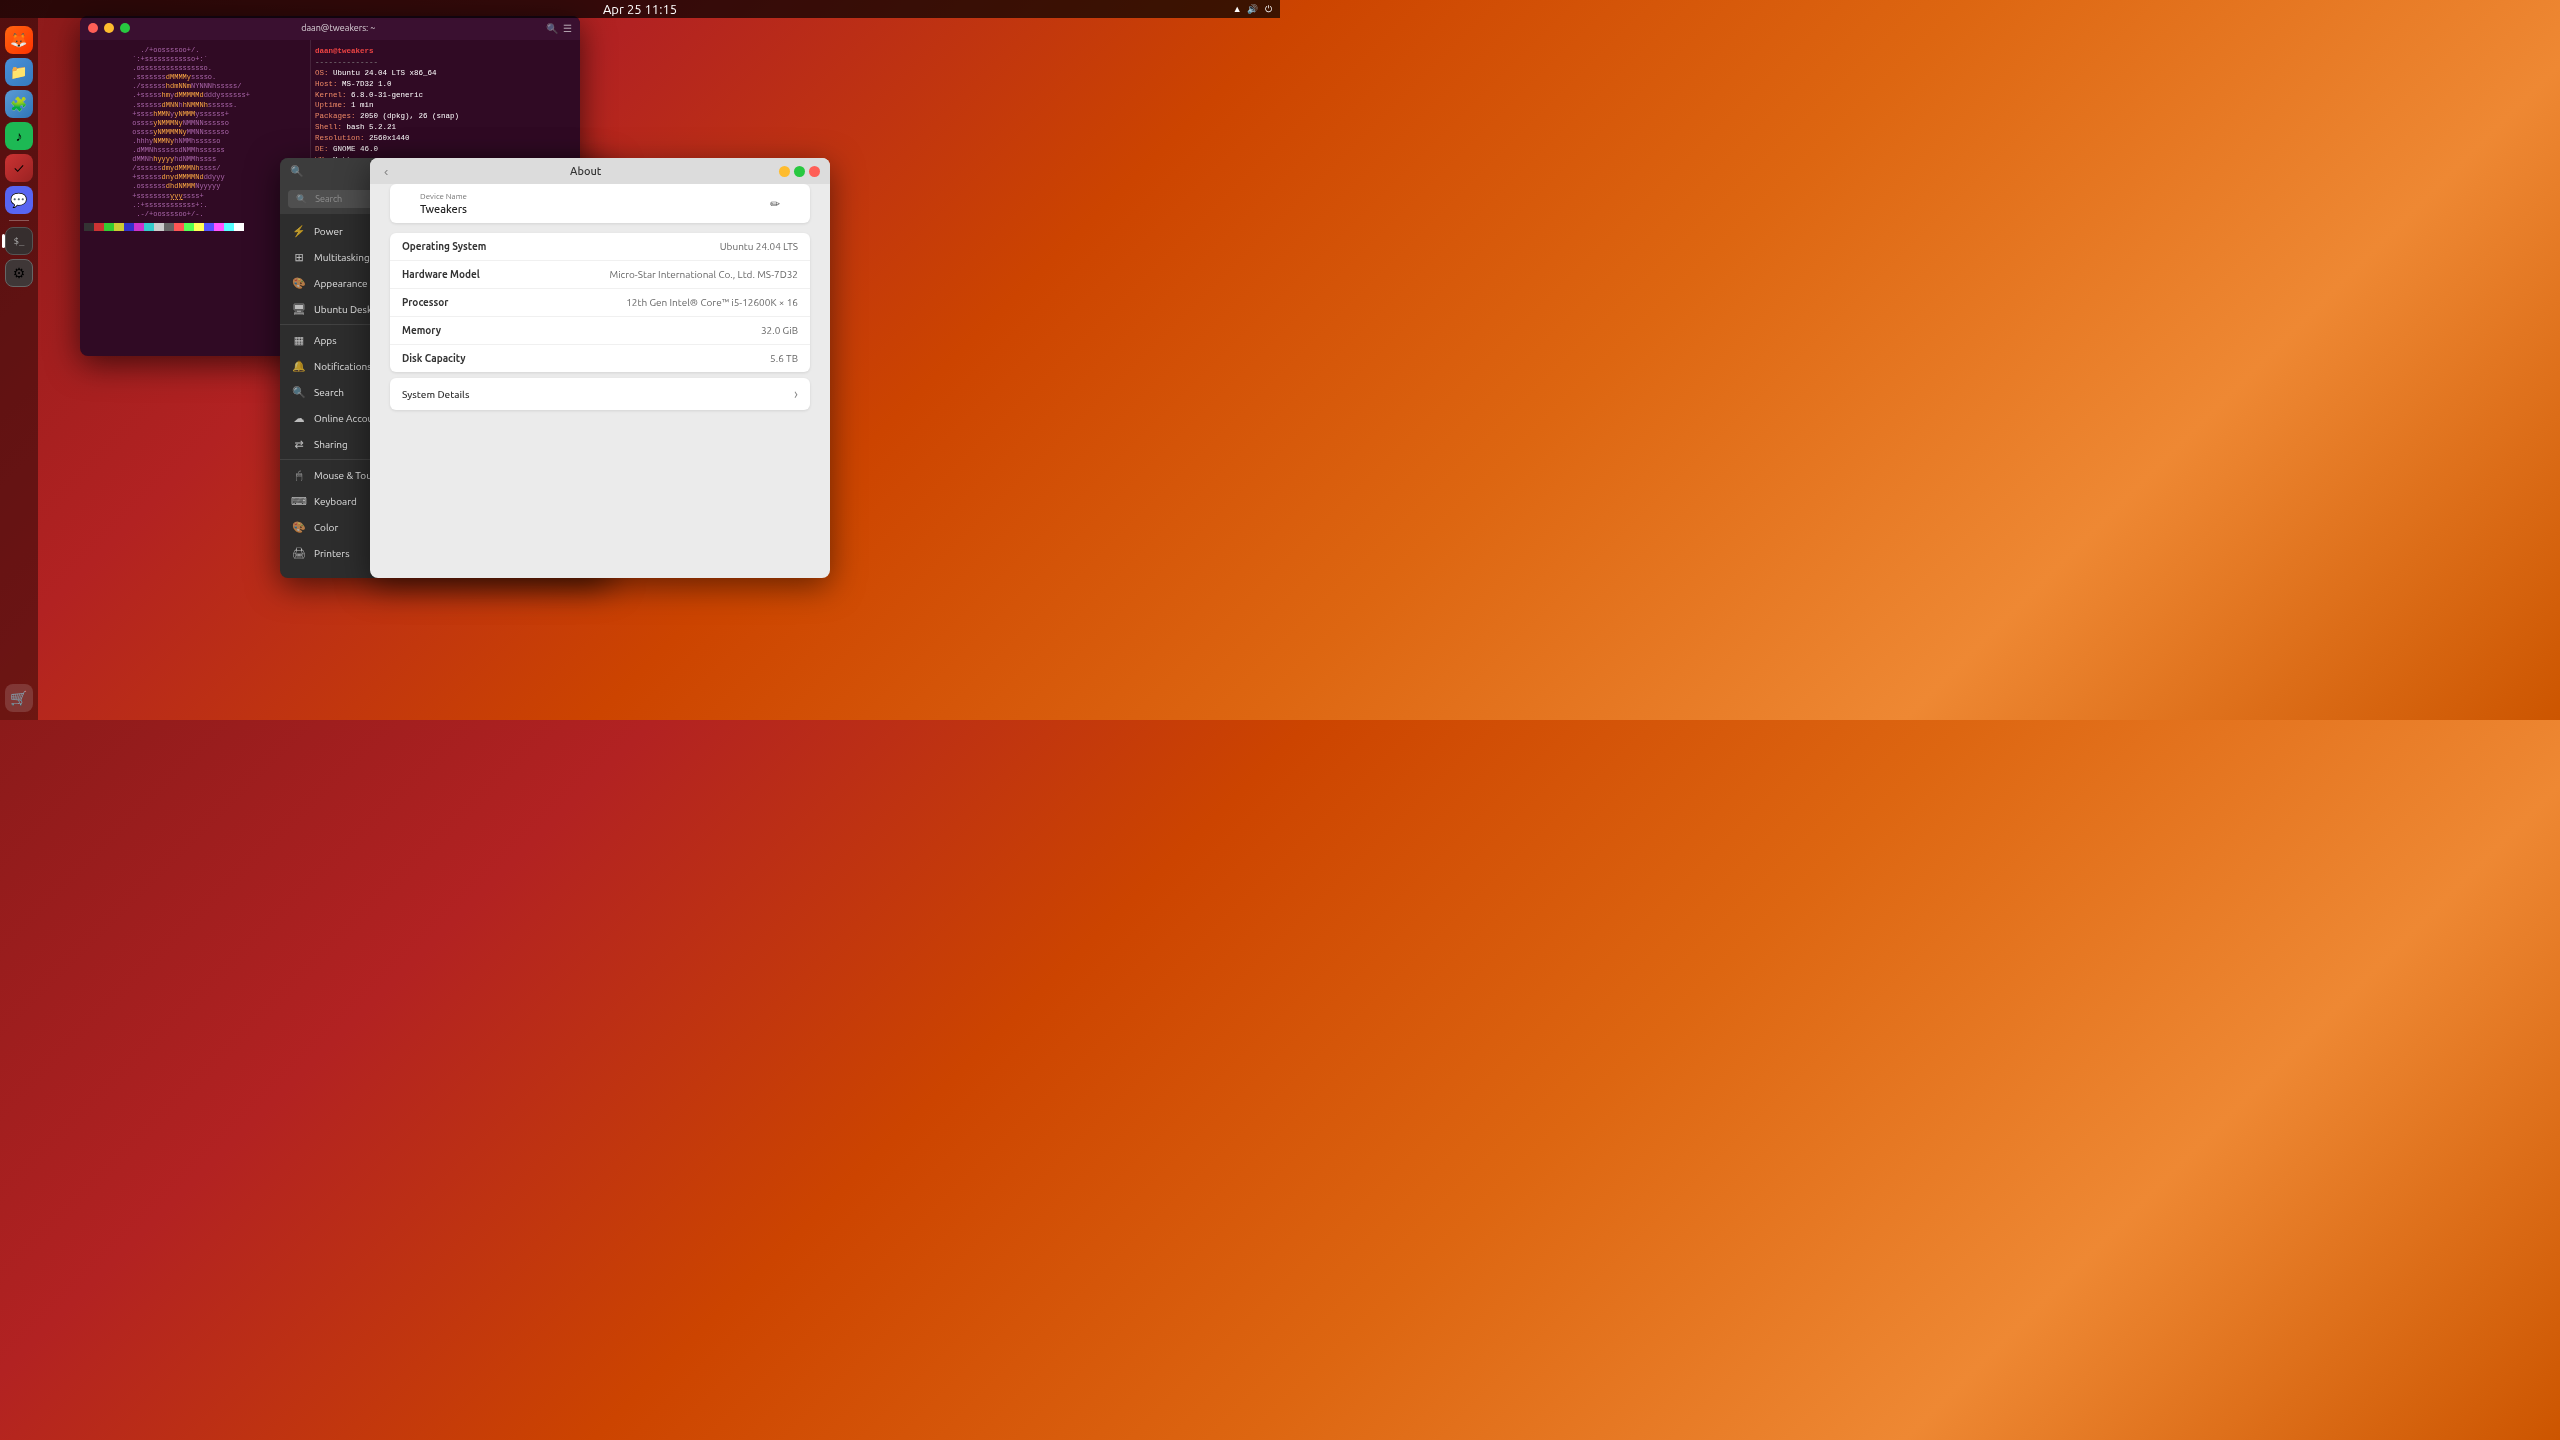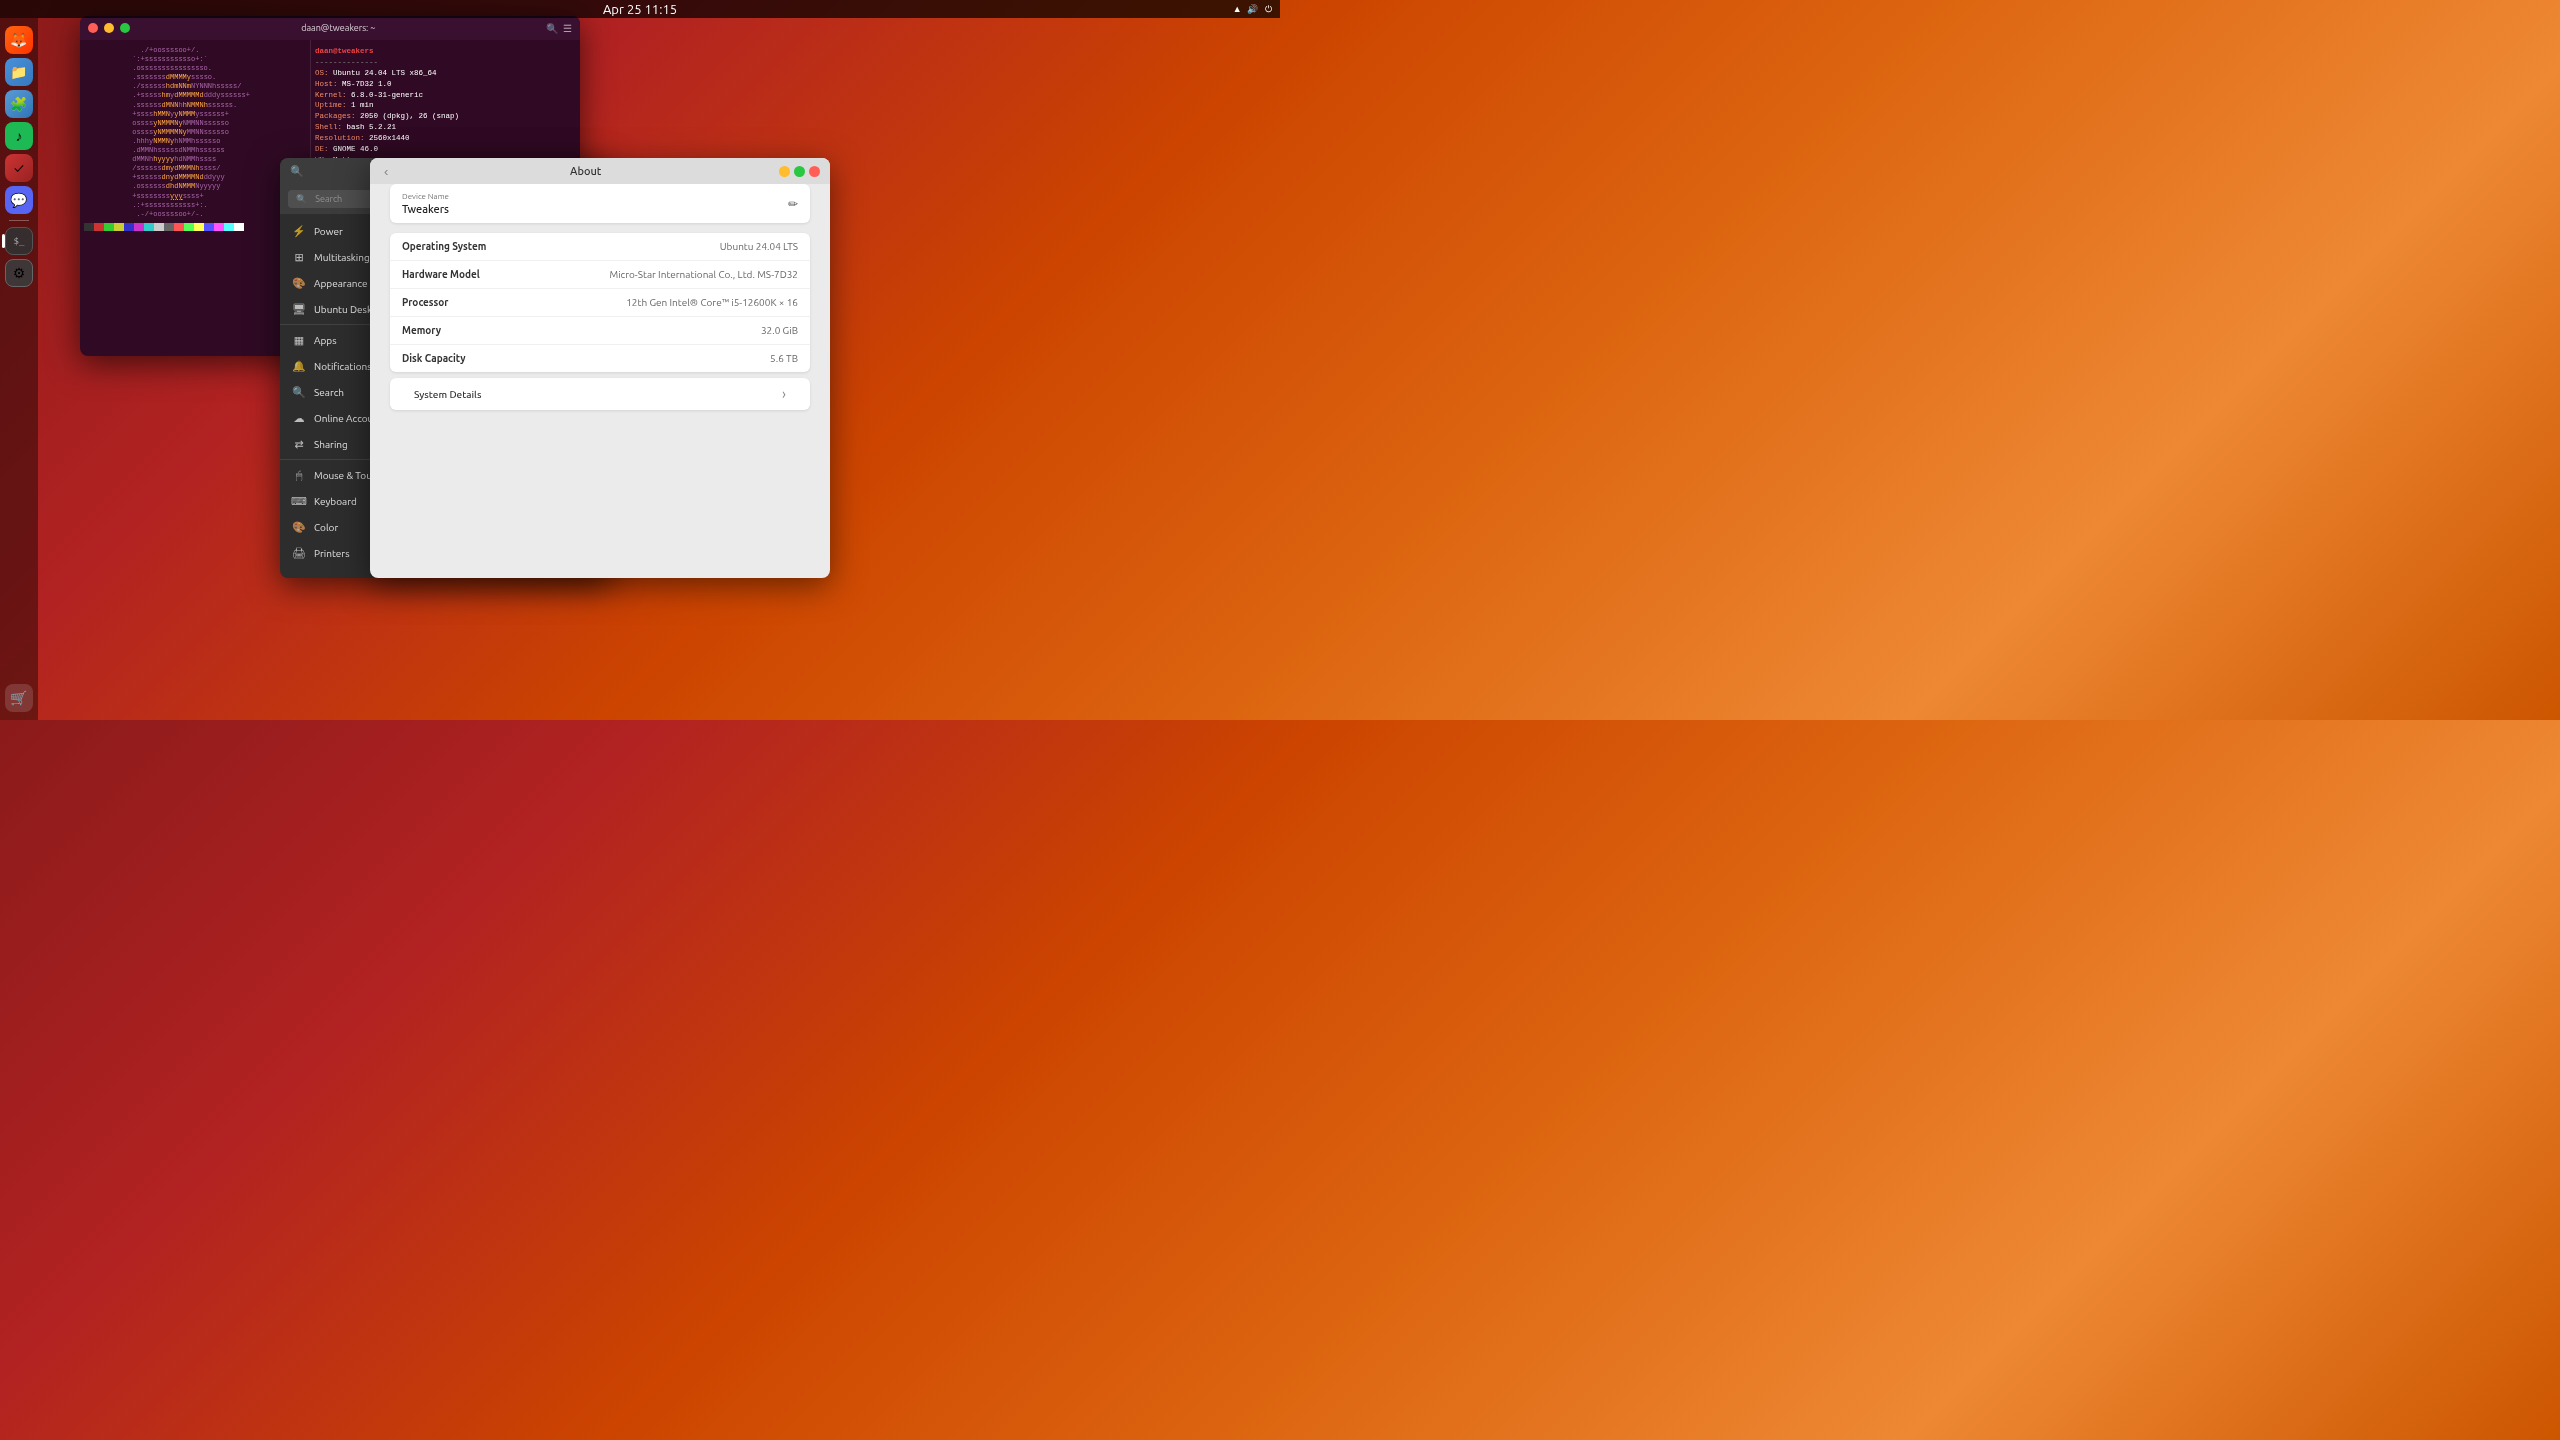--- a/index.html
+++ b/index.html
@@ -340,21 +340,21 @@
       font-weight: 300;
       color: #333;
       letter-spacing: 1px;
     }
     .about-content {
       padding: 0 20px;
     }
     .device-name-box {
       background: white;
       border-radius: 6px;
-      padding: 8px 12px;
+      padding: 8px 30px;
       margin-bottom: 10px;
       display: flex;
       align-items: center;
       justify-content: space-between;
       box-shadow: 0 1px 3px rgba(0,0,0,0.1);
     }
     .device-name-label {
       font-size: 8px;
       color: #777;
       margin-bottom: 2px;
@@ -389,21 +389,21 @@
       min-width: 100px;
     }
     .about-row-value {
       color: #666;
       text-align: right;
       flex: 1;
     }
     .system-details-row {
       display: flex;
       align-items: center;
-      padding: 8px 24px;
+      padding: 8px 12px;
       background: white;
       border-radius: 6px;
       margin-top: 6px;
       box-shadow: 0 1px 3px rgba(0,0,0,0.1);
       cursor: pointer;
     }
     .system-details-label {
       font-size: 10px;
       color: #333;
       font-weight: 500;

